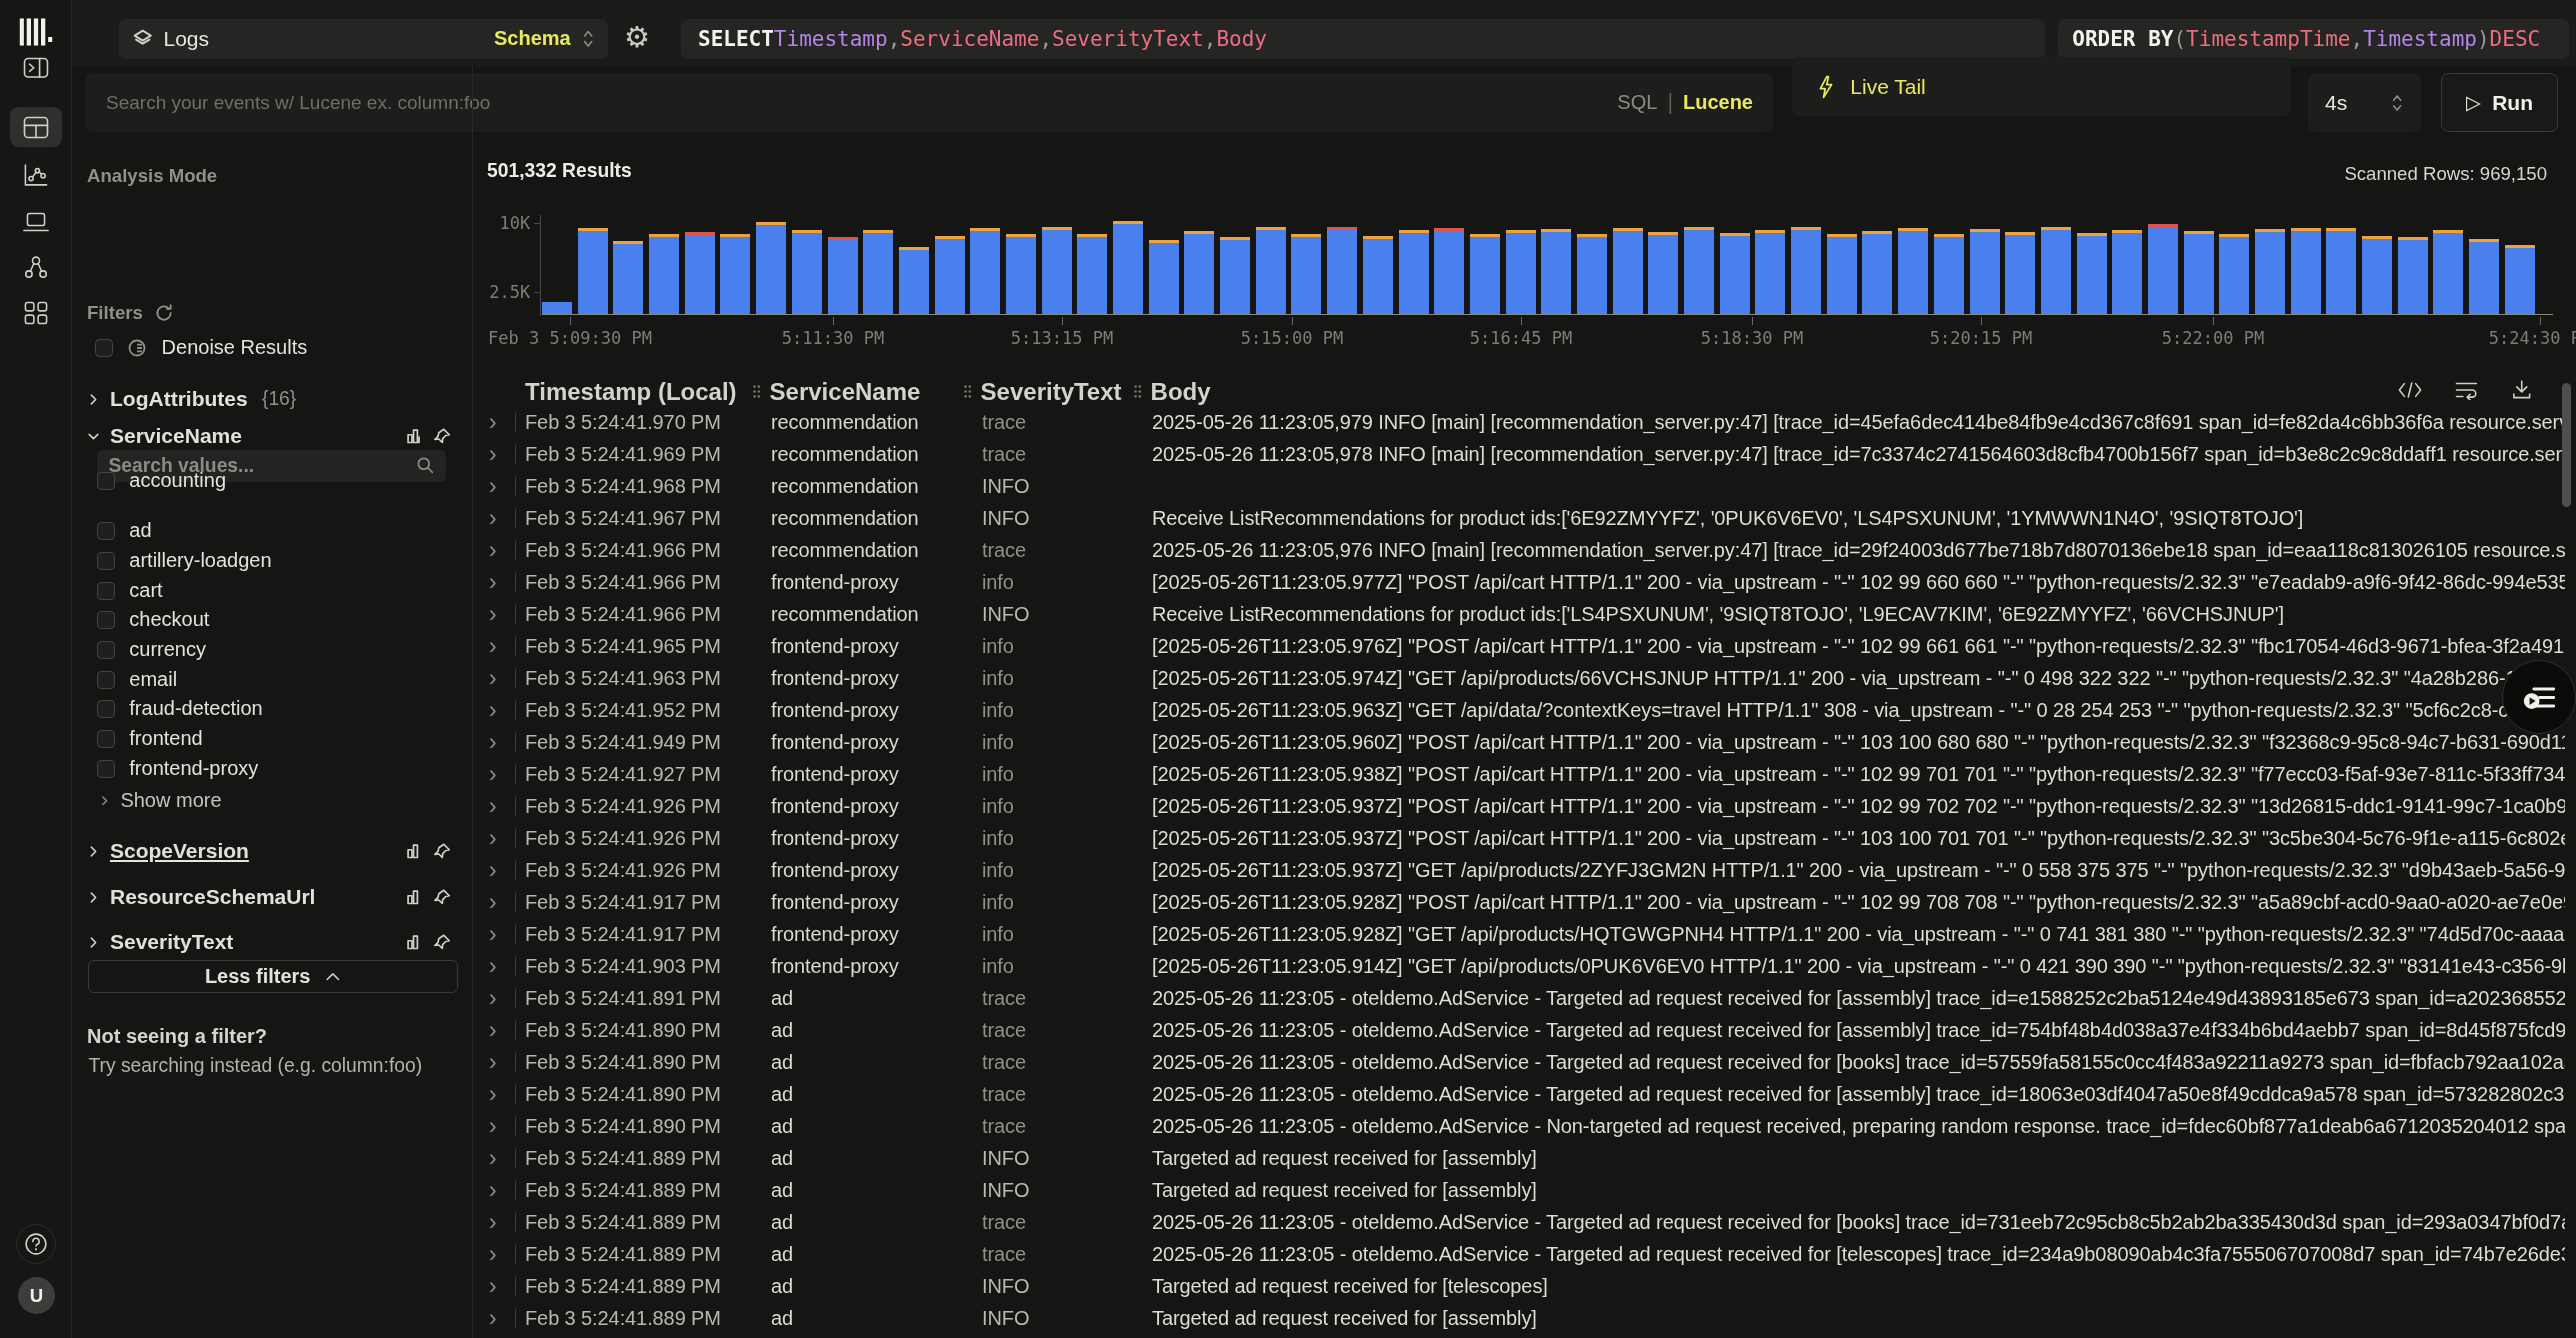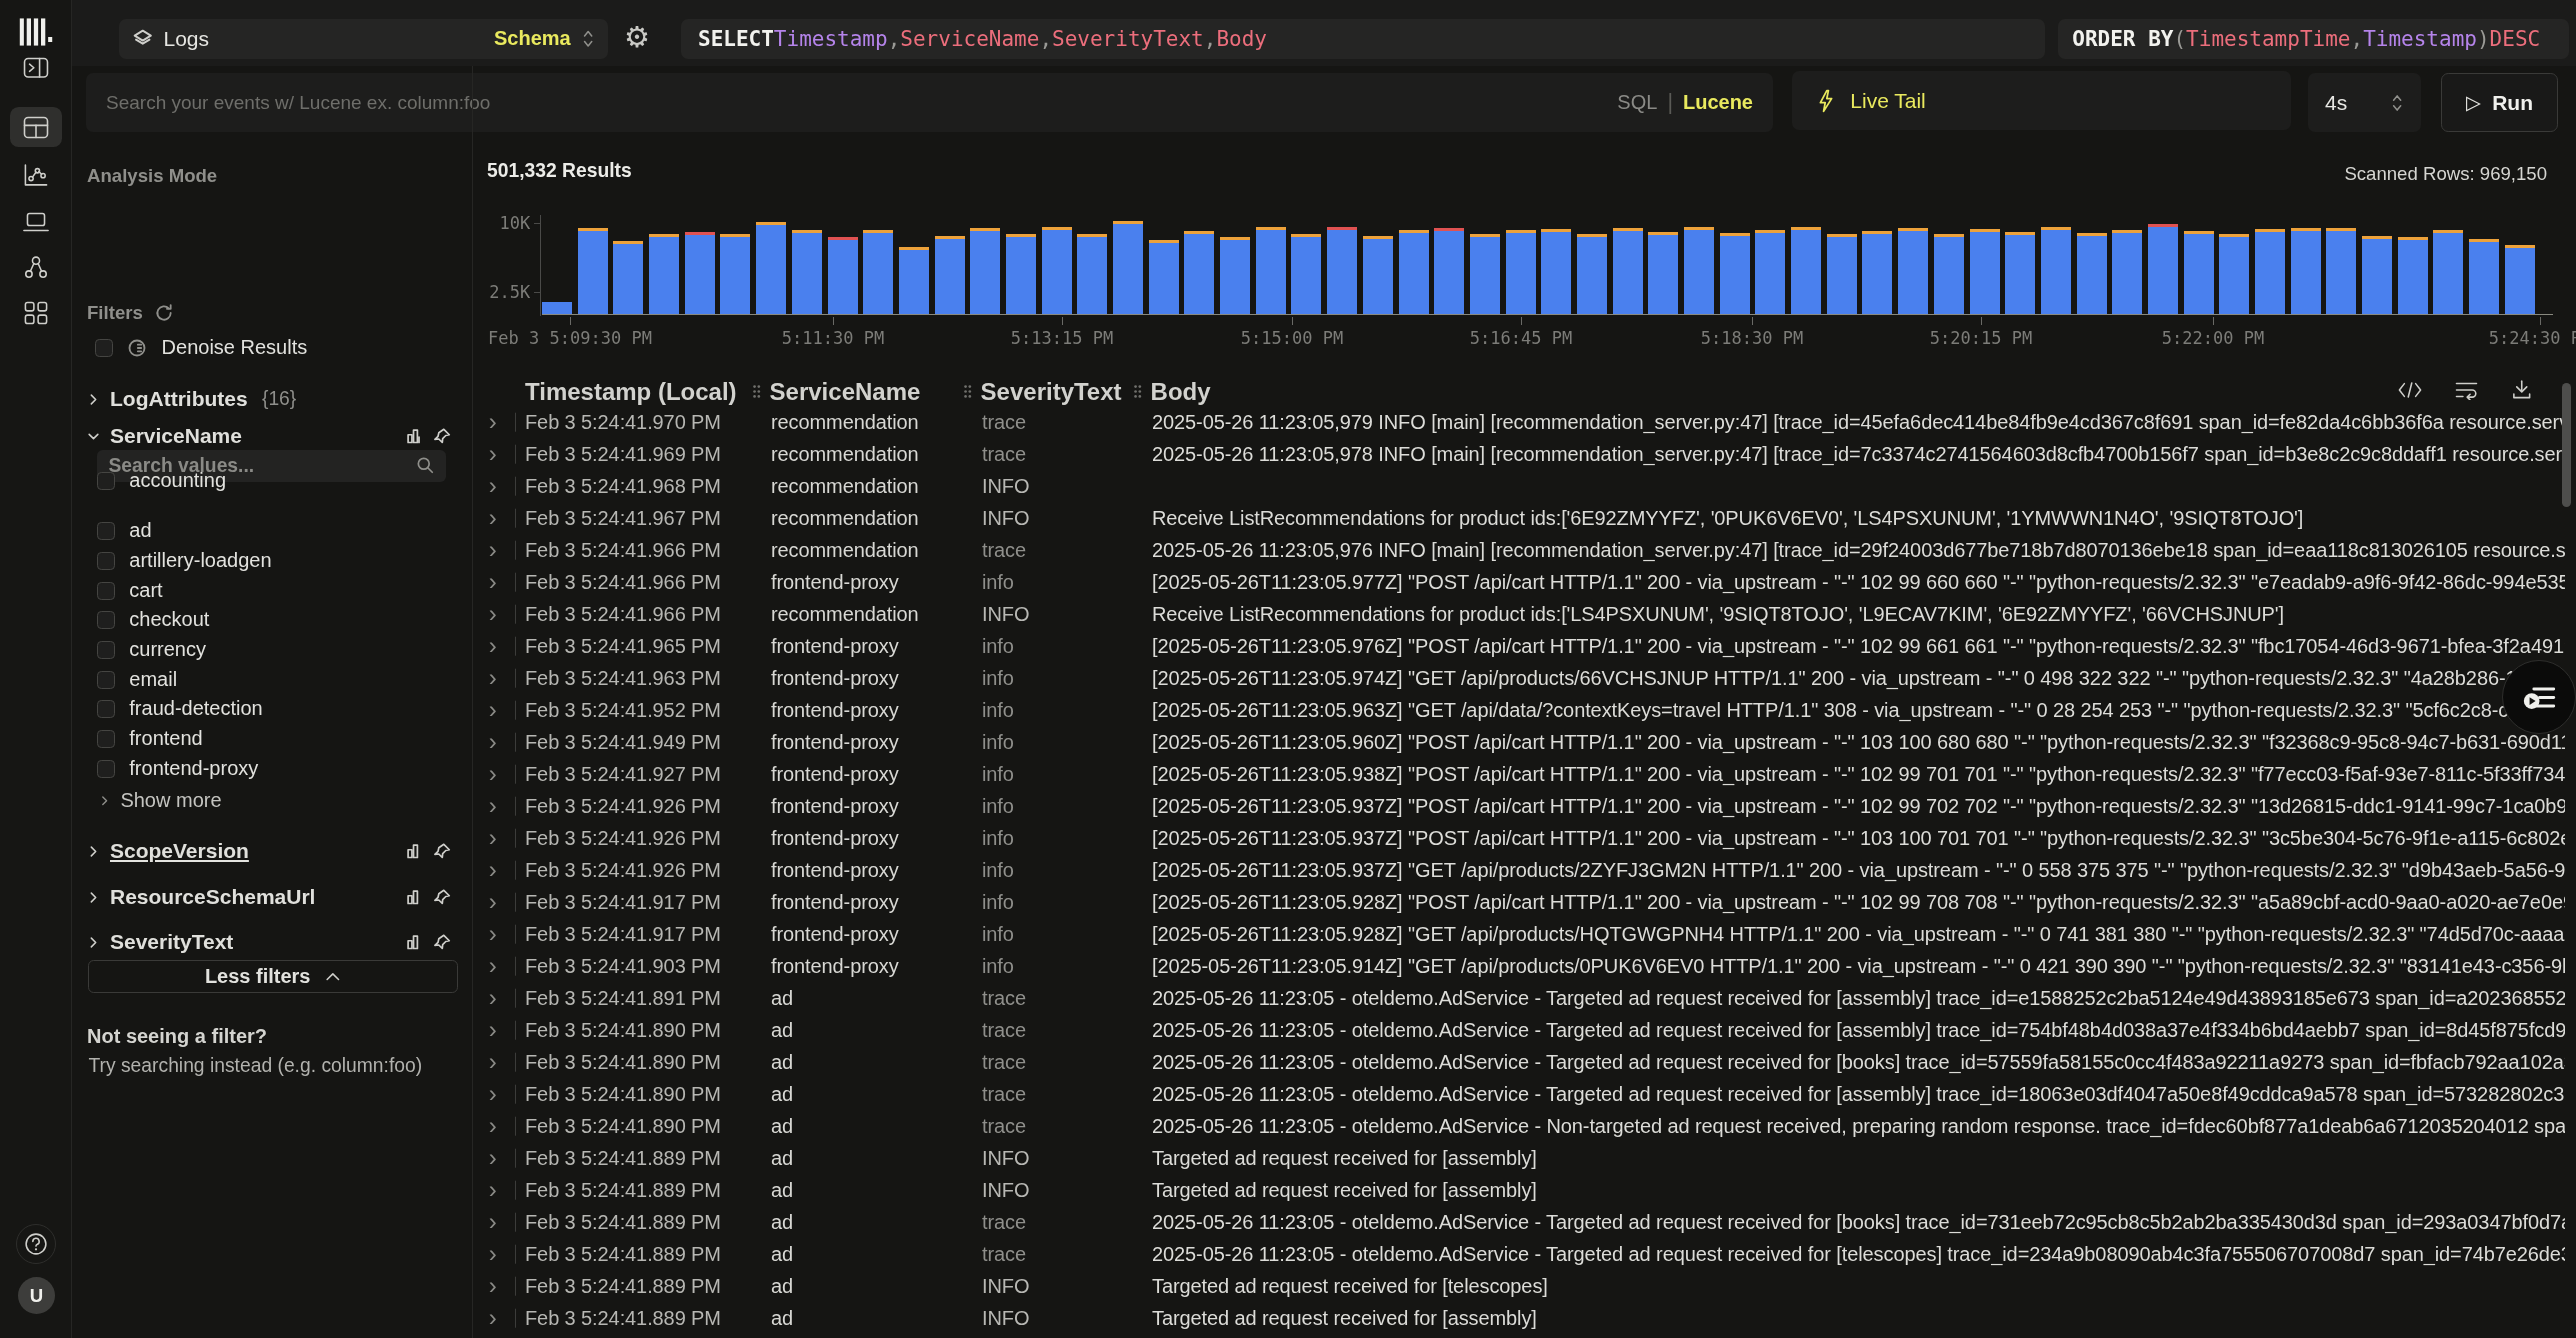--- a/index.html
+++ b/index.html
@@ -32,21 +32,21 @@
   .tok-purple{color:#b584ea}
   .tok-salmon{color:#ec6e7c}
   .tok-punct{color:#9a9a96}
 
   #search-box{left:86px;top:73px;width:1687px;height:59px;background:#1d1d1c;border-radius:7.2px;padding:0 20px}
   #search-input{flex:1;background:transparent;border:none;outline:none;font-size:19px;color:#e4e4e0;font-family:"Liberation Sans",sans-serif}
   #search-input::placeholder{color:#6e6e6a}
   .lang-sql{font-size:20px;color:#8a8a86}
   .lang-div{color:#5a5a56;font-size:21.5px;margin:0 10px}
   .lang-lucene{font-size:20px;font-weight:600}
-  #livetail-box{left:1792px;top:71px;width:499px;height:59px;background:#1d1d1c;border-radius:7.2px;padding:0 24px;gap:14.3px}
+  #livetail-box{left:1792px;top:57px;width:499px;height:59px;background:#1d1d1c;border-radius:7.2px;padding:0 24px;gap:14.3px}
   #livetail-box .lbl{font-size:21px;color:#e9e95e}
   #interval-box{left:2308px;top:73px;width:113px;height:59px;background:#1d1d1c;border-radius:7.2px;padding:0 17px;justify-content:space-between}
   #interval-box .lbl{font-size:21px;color:#e8e8e4}
   #run-btn{left:2441px;top:73px;width:117px;height:59px;background:#191918;border:1.4px solid #3a3a38;border-radius:7.2px;justify-content:center;gap:11.4px}
   #run-btn .play{font-size:19.3px;color:#e8e8e4}
   #run-btn .lbl{font-size:21px;font-weight:700;color:#f0f0ec}
 
   
   #sidebar{position:absolute;left:72px;top:66px;width:401px;bottom:0;border-right:0.7px solid #262624}
   .sb-title{position:absolute;left:15px;font-size:18.6px;font-weight:700;color:#8f8f8b;display:flex;gap:11.4px;align-items:center}

